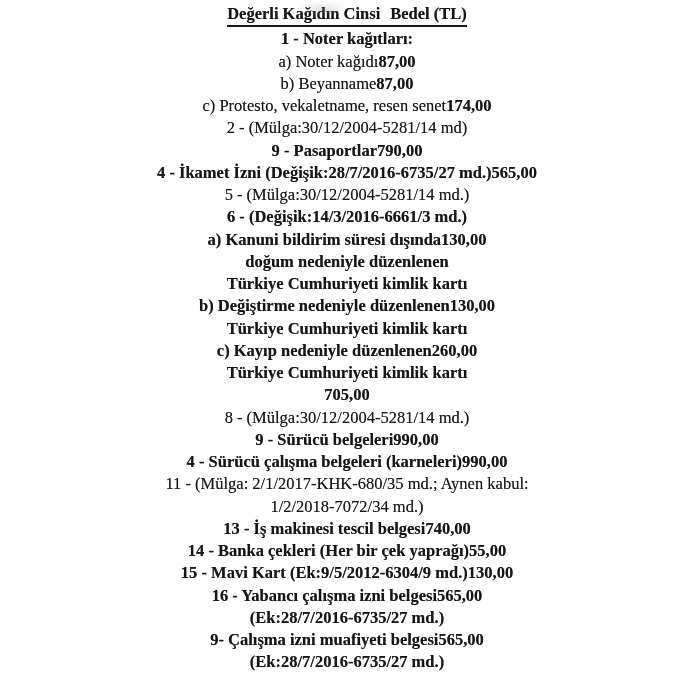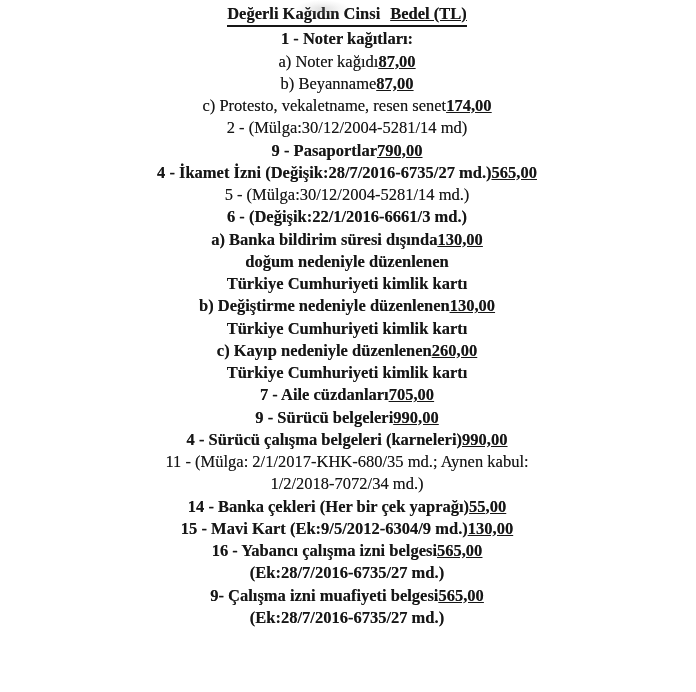--- a/index.html
+++ b/index.html
@@ -36,21 +36,20 @@
     align-items: baseline;
     line-height: 22.25px;
     font-size: 16.5px;
     white-space: nowrap;
     text-shadow: 0 0 0.5px rgba(20,20,20,0.55);
   }
   .row .lbl { text-align: left; }
   .row .val {
     text-align: right;
     font-weight: bold;
-    text-decoration: underline;
   }
   .row.b .lbl { font-weight: bold; }
   .row.header { margin-bottom: 1px; }
   .hdr-left {
     font-weight: bold;
     border-bottom: 2px solid #161616;
     padding-right: 10px;
     padding-bottom: 0px;
   }
   .hdr-right {
@@ -93,24 +92,24 @@
         <span class="val">790,00</span>
       </div>
       <div class="row b">
         <span class="lbl">4 - İkamet İzni (Değişik:28/7/2016-6735/27 md.)</span>
         <span class="val">565,00</span>
       </div>
       <div class="row">
         <span class="lbl">5 - (Mülga:30/12/2004-5281/14 md.)</span>
       </div>
       <div class="row b">
-        <span class="lbl">6 - (Değişik:22/1/2016-6661/3 md.)</span>
+        <span class="lbl">6 - (Değişik:14/3/2016-6661/3 md.)</span>
       </div>
       <div class="row b">
-        <span class="lbl">a) Banka bildirim süresi dışında</span>
+        <span class="lbl">a) Kanuni bildirim süresi dışında</span>
         <span class="val">130,00</span>
       </div>
       <div class="row b">
         <span class="lbl">doğum nedeniyle düzenlenen</span>
       </div>
       <div class="row b">
         <span class="lbl">Türkiye Cumhuriyeti kimlik kartı</span>
       </div>
       <div class="row b">
         <span class="lbl">b) Değiştirme nedeniyle düzenlenen</span>
@@ -120,36 +119,42 @@
         <span class="lbl">Türkiye Cumhuriyeti kimlik kartı</span>
       </div>
       <div class="row b">
         <span class="lbl">c) Kayıp nedeniyle düzenlenen</span>
         <span class="val">260,00</span>
       </div>
       <div class="row b">
         <span class="lbl">Türkiye Cumhuriyeti kimlik kartı</span>
       </div>
       <div class="row b">
-        <span class="lbl">7 - Aile cüzdanları</span>
         <span class="val">705,00</span>
+      </div>
+      <div class="row">
+        <span class="lbl">8 - (Mülga:30/12/2004-5281/14 md.)</span>
       </div>
       <div class="row b">
         <span class="lbl">9 - Sürücü belgeleri</span>
         <span class="val">990,00</span>
       </div>
       <div class="row b">
         <span class="lbl">4 - Sürücü çalışma belgeleri (karneleri)</span>
         <span class="val">990,00</span>
       </div>
       <div class="row">
         <span class="lbl">11 - (Mülga: 2/1/2017-KHK-680/35 md.; Aynen kabul:</span>
       </div>
       <div class="row">
         <span class="lbl">1/2/2018-7072/34 md.)</span>
+      </div>
+      <div class="row b">
+        <span class="lbl">13 - İş makinesi tescil belgesi</span>
+        <span class="val">740,00</span>
       </div>
       <div class="row b">
         <span class="lbl">14 - Banka çekleri (Her bir çek yaprağı)</span>
         <span class="val">55,00</span>
       </div>
       <div class="row b">
         <span class="lbl">15 - Mavi Kart (Ek:9/5/2012-6304/9 md.)</span>
         <span class="val">130,00</span>
       </div>
       <div class="row b">

